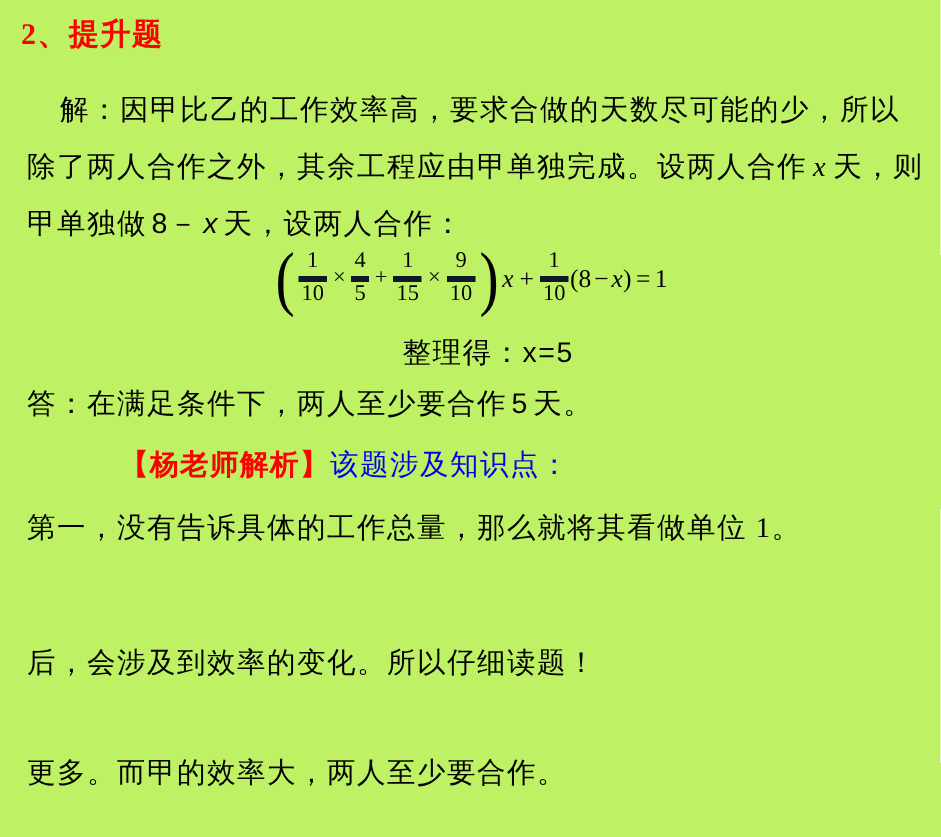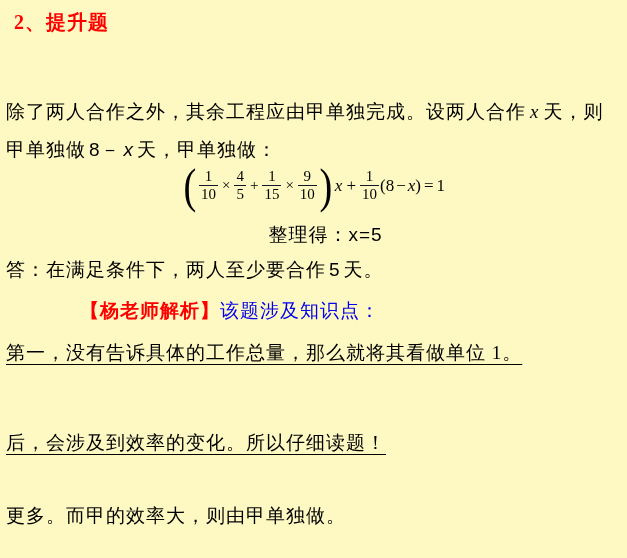--- a/index.html
+++ b/index.html
@@ -1,20 +1,20 @@
 <!DOCTYPE html>
 <html><head>
 <meta charset="utf-8">
 <style>
   html, body { margin: 0; padding: 0; background: #ffffff; }
   .page {
     position: relative;
     width: 627px;
     height: 558px;
-    background: #fef9c3;
+    background: #bef264;
     color: #000000;
     font-family: "Liberation Serif", "DejaVu Serif", serif;
     overflow: hidden;
   }
   .line {
     position: absolute;
     font-size: 19px;
     letter-spacing: 1px;
     white-space: nowrap;
     line-height: 24px;
@@ -23,26 +23,26 @@
     position: absolute;
     top: 9px;
     left: 14px;
     font-size: 20px;
     font-weight: bold;
     color: #FF0000;
     letter-spacing: 1px;
     white-space: nowrap;
   }
   .indent { left: 40px; }
-  .flush  { left: 6px; }
+  .flush  { left: 18px; }
   .sans { font-family: "Liberation Sans", "DejaVu Sans", sans-serif; }
   .ivar { font-style: italic; font-family: "Liberation Serif", serif; padding: 0 4px; }
   .ivar-sans { font-style: italic; font-family: "Liberation Sans", sans-serif; }
   .num-sp { padding: 0 3px; }
-  .u { text-decoration: underline; text-underline-offset: 5px; text-decoration-thickness: 1px; }
+  .u { text-underline-offset: 5px; text-decoration-thickness: 1px; }
 
   
   .formula {
     position: absolute;
     top: 164px;
     left: 0;
     width: 627px;
     display: flex;
     justify-content: center;
     align-items: center;
@@ -57,21 +57,21 @@
     transform: scaleX(0.8);
   }
   .frac {
     display: inline-flex;
     flex-direction: column;
     align-items: center;
     margin: 0 1px;
     line-height: 1.15;
     font-size: 15px;
   }
-  .frac .fden { border-top: 1px solid #0f172a; padding: 0 2px; }
+  .frac .fden { border-top: 4px solid #0f172a; padding: 0 2px; }
   .frac .fnum { padding: 0 2px; }
   .op { margin: 0 3px; font-size: 15px; }
   .ftail { font-size: 17px; }
 
   .center-line {
     position: absolute;
     left: 12px;
     width: 627px;
     text-align: center;
     font-size: 19px;
@@ -81,27 +81,30 @@
   .tag-red { color: #FF0000; font-weight: bold; margin-left: 47px; }
   .txt-blue { color: #0000EE; }
 </style>
 </head>
 <body>
 
 <div class="page">
 
   <div class="heading">2、提升题</div>
 
+  <div class="line indent" style="top:62px">
+    <span>解：因甲比乙的工作效率高，要求合做的天数尽可能的少，所以</span>
+  </div>
 
   <div class="line flush" style="top:100px">
     <span>除了两人合作之外，其余工程应由甲单独完成。设两人合作</span><span class="ivar">x</span><span>天，则</span>
   </div>
 
   <div class="line flush" style="top:138px">
-    <span>甲单独做</span><span class="sans num-sp">8－</span><span class="ivar-sans">x</span><span class="num-sp">天，甲单独做：</span>
+    <span>甲单独做</span><span class="sans num-sp">8－</span><span class="ivar-sans">x</span><span class="num-sp">天，设两人合作：</span>
   </div>
 
   <div class="formula">
     <span class="bigp">(</span>
     <span class="frac">
       <span class="fnum">1</span>
       <span class="fden">10</span>
     </span>
     <span class="op">×</span>
     <span class="frac">
@@ -150,16 +153,16 @@
     <span class="u">第一，没有告诉具体的工作总量，那么就将其看做单位 1。</span>
   </div>
 
 
   <div class="line flush" style="top:431px">
     <span class="u">后，会涉及到效率的变化。所以仔细读题！</span>
   </div>
 
 
   <div class="line flush" style="top:504px">
-    <span>更多。而甲的效率大，则由甲单独做。</span>
+    <span>更多。而甲的效率大，两人至少要合作。</span>
   </div>
 
 </div>
 
 </body></html>

